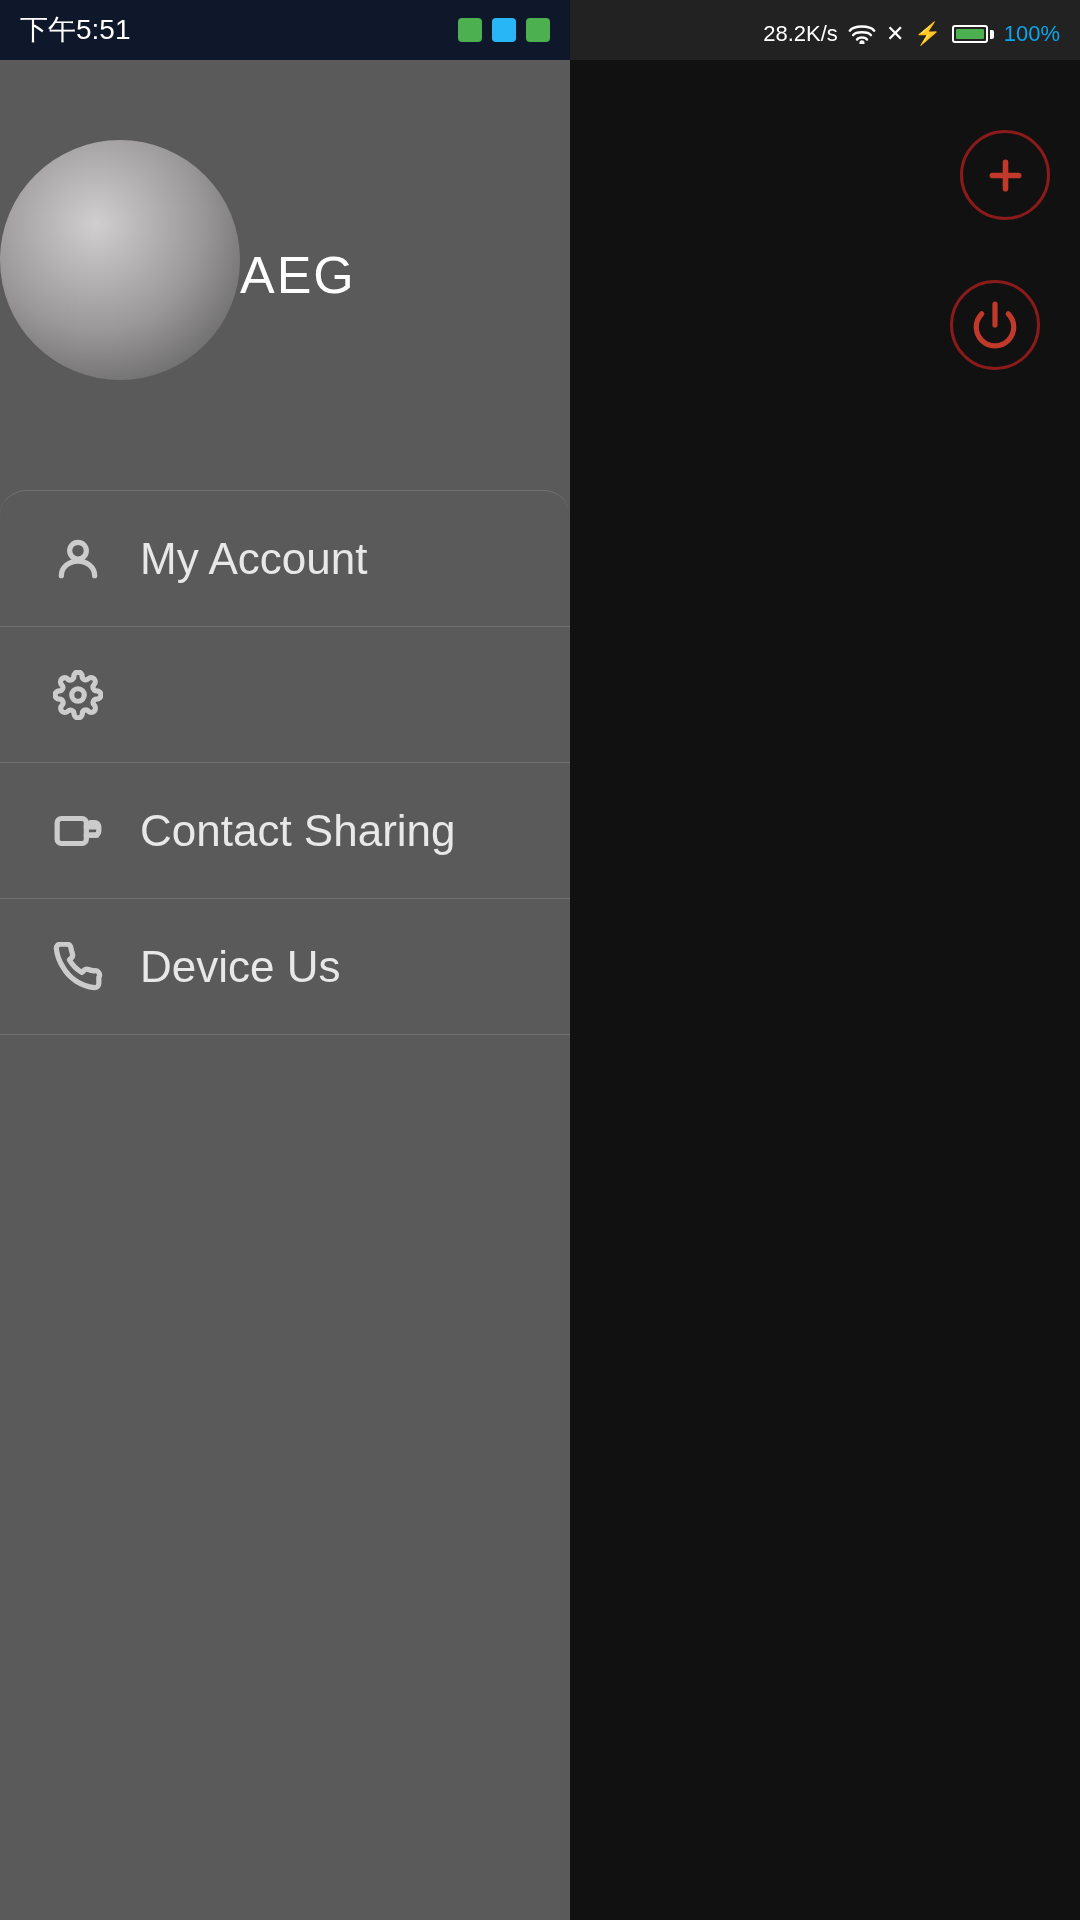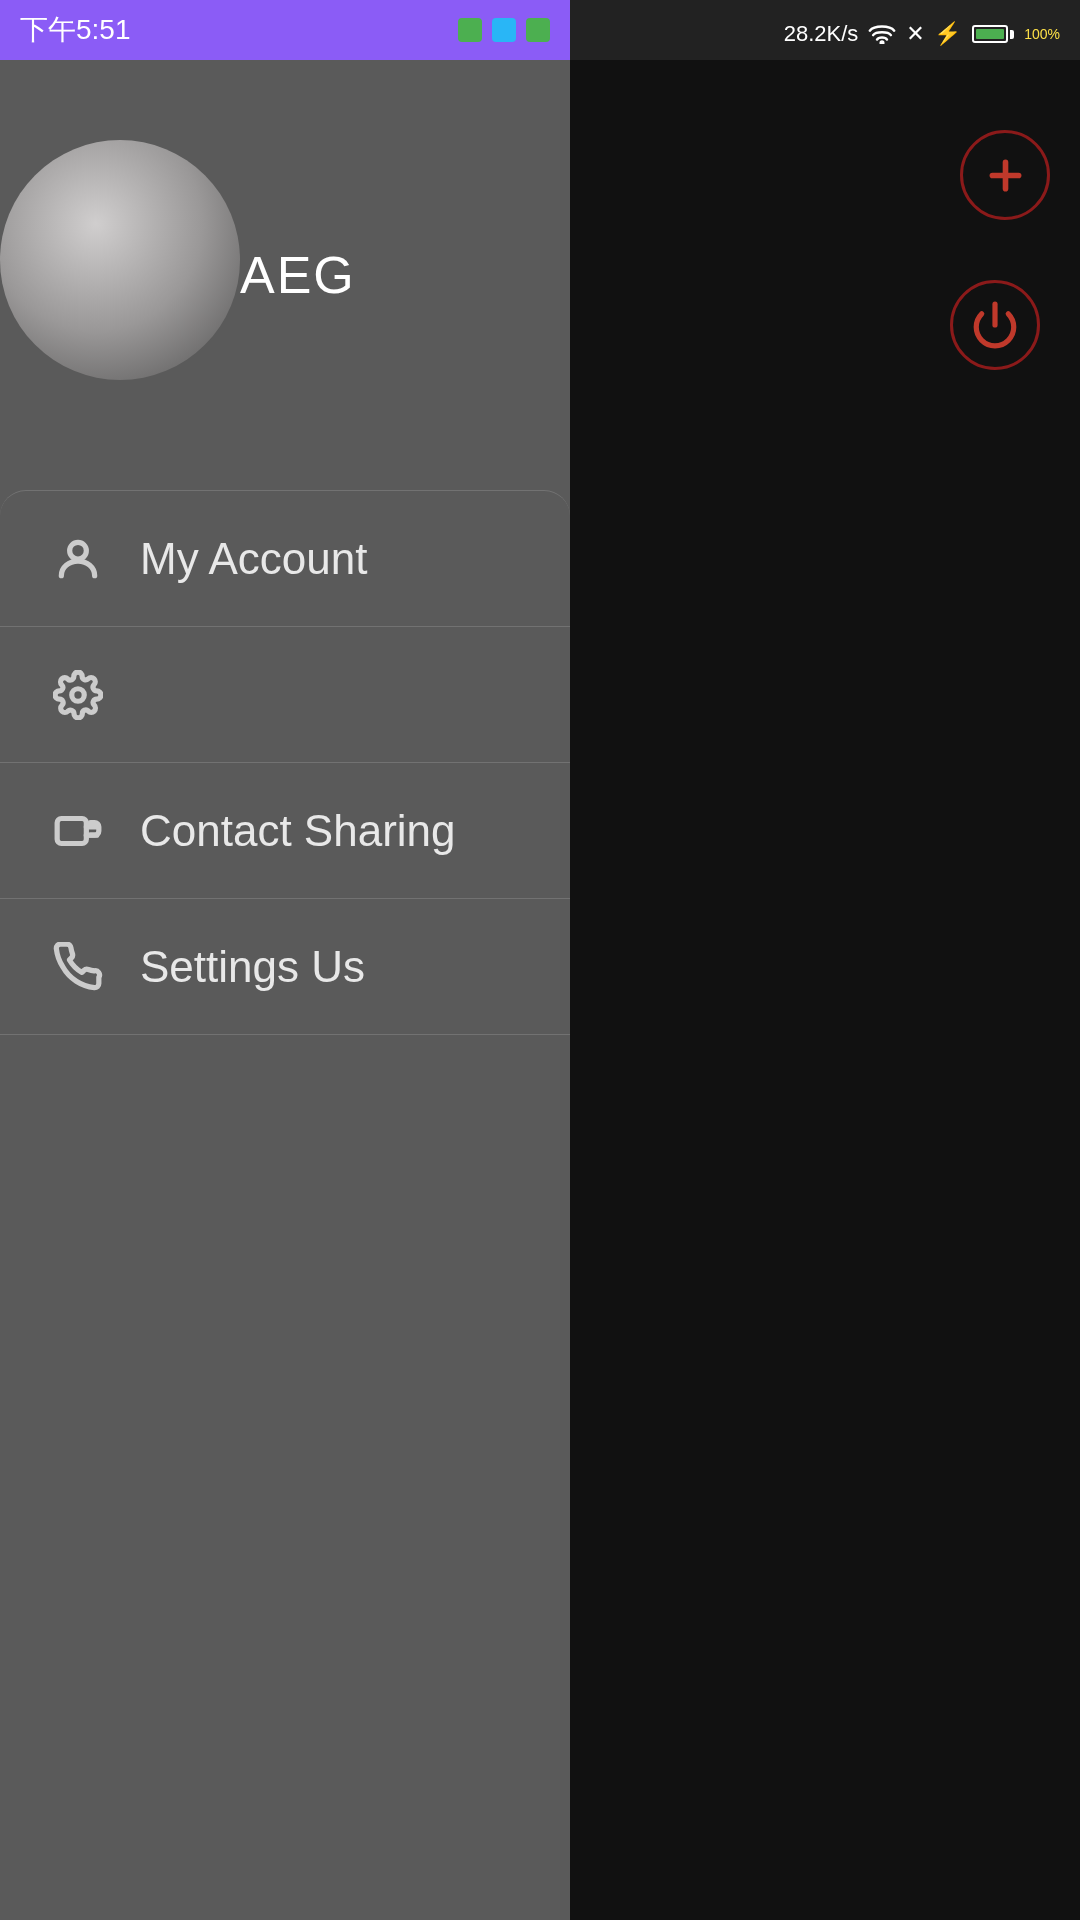--- a/index.html
+++ b/index.html
@@ -13,21 +13,21 @@
       background: #000;
     }
 
     
     .status-bar {
       position: absolute;
       top: 0;
       left: 0;
       width: 570px;
       height: 60px;
-      background: #8b5cf6;
+      background: #0f172a;
       display: flex;
       align-items: center;
       padding: 16px 20px;
       z-index: 10;
     }
 
     .status-time {
       color: #fff;
       font-size: 28px;
       font-weight: 500;
@@ -252,21 +252,21 @@
   <span style="font-size:22px;">✕</span>
 
   <span style="font-size:22px;">⚡</span>
 
   <div class="battery-icon">
     <div class="battery-body">
       <div class="battery-fill"></div>
     </div>
     <div class="battery-tip"></div>
   </div>
-  <span style="font-size:14px;color:#fde047;">100%</span>
+  <span style="font-size:22px;color:#0ea5e9;">100%</span>
 </div>
 
 <div class="sidebar">
   <div class="avatar-section">
     <div class="avatar-circle"></div>
     <span class="avatar-name">AEG</span>
   </div>
 
   <ul class="menu-list">
 
@@ -300,21 +300,21 @@
       </div>
       <span class="menu-label">Contact Sharing</span>
     </li>
 
     <li class="menu-item">
       <div class="menu-icon">
         <svg viewBox="0 0 24 24">
           <path d="M22 16.92v3a2 2 0 0 1-2.18 2 19.79 19.79 0 0 1-8.63-3.07A19.5 19.5 0 0 1 4.69 11.9 19.79 19.79 0 0 1 1.61 3.27 2 2 0 0 1 3.6 1h3a2 2 0 0 1 2 1.72c.127.96.361 1.903.7 2.81a2 2 0 0 1-.45 2.11L7.91 8.6a16 16 0 0 0 6 6l.96-.96a2 2 0 0 1 2.11-.45c.907.339 1.85.573 2.81.7A2 2 0 0 1 22 16.92z"></path>
         </svg>
       </div>
-      <span class="menu-label">Settings Us</span>
+      <span class="menu-label">Device Us</span>
     </li>
   </ul>
 </div>
 
 <div class="right-panel">
 
   <div class="btn-plus">
     <svg viewBox="0 0 24 24">
       <line x1="12" y1="5" x2="12" y2="19"></line>
       <line x1="5" y1="12" x2="19" y2="12"></line>

